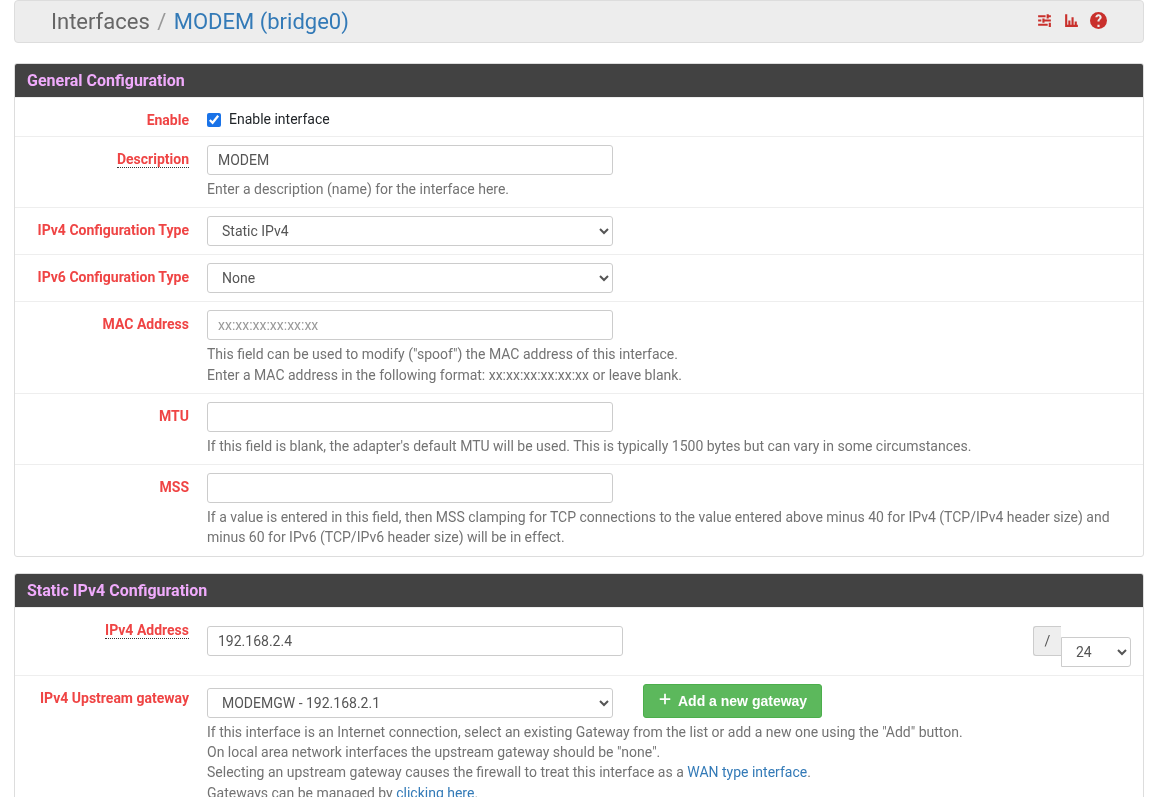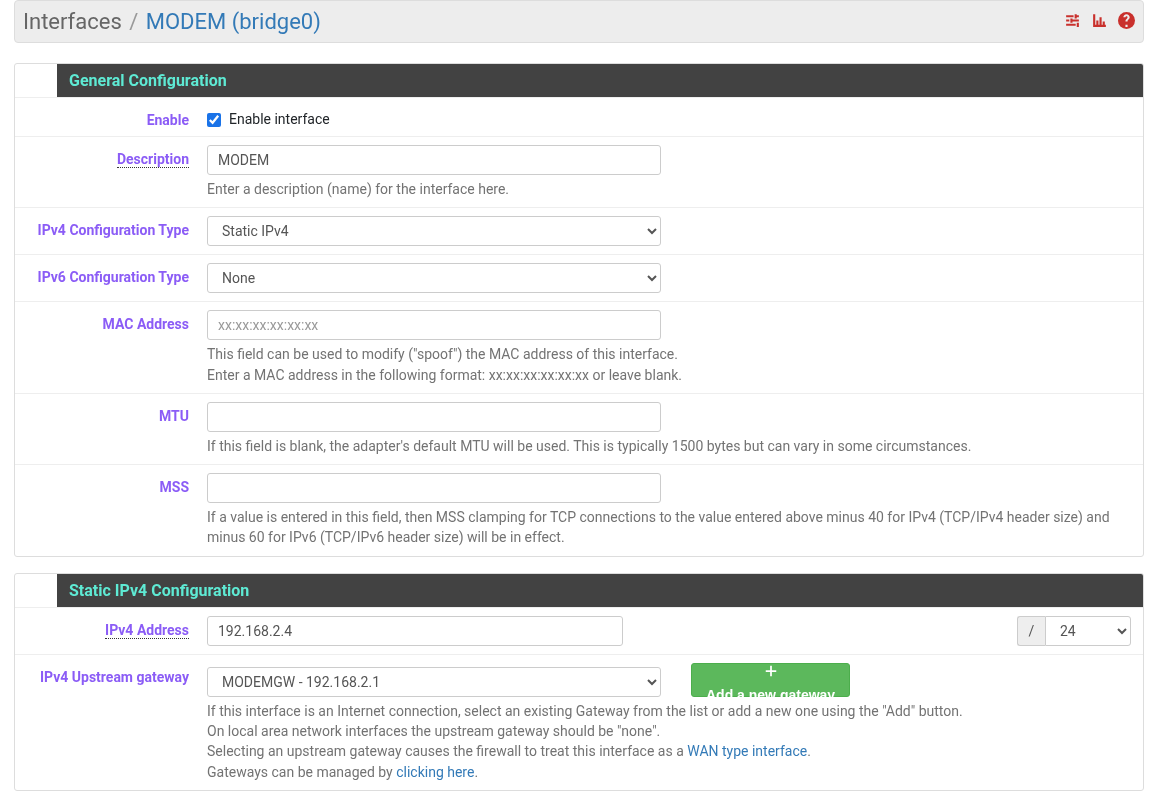--- a/index.html
+++ b/index.html
@@ -8,21 +8,21 @@
   font-size: 14px;
   color: #212529;
   background: #fff;
   padding: 0;
 }
 .page-header {
   background: #ededed;
   border: 1px solid #ddd;
   border-radius: 4px;
   margin: 0 14px 20px 14px;
-  padding: 8px 8px;
+  padding: 8px 36px;
   display: flex;
   align-items: center;
   justify-content: space-between;
 }
 .page-header .title {
   font-size: 22px;
   font-weight: 400;
   color: #666;
 }
 .page-header .title .slash { color: #999; padding: 0 2px; }
@@ -30,41 +30,40 @@
 .page-header .icons { display: flex; gap: 10px; align-items: center; }
 .page-header .icons svg { width: 17px; height: 17px; fill: #c9302c; cursor: pointer; }
 .panel {
   margin: 0 14px 16px 14px;
   border: 1px solid #ddd;
   border-radius: 3px;
   overflow: hidden;
 }
 .panel-heading {
   background: #424242;
-  color: #5eead4;
+  color: #f0abfc;
   padding: 7px 12px;
   font-size: 16px;
   font-weight: bold;
-  margin-left: 42px;
 }
 .form-group {
   display: flex;
   padding: 8px 12px;
   border-top: 1px solid #eee;
 }
 .panel > .form-group:first-of-type { border-top: none; }
 .form-group .label {
   width: 180px;
   min-width: 180px;
   text-align: right;
   padding-right: 18px;
   padding-top: 6px;
   font-size: 14px;
   font-weight: bold;
-  color: #8b5cf6;
+  color: #ef4444;
 }
 .form-group .label .dotted { border-bottom: 1px dotted #333; }
 .form-group .value {
   flex: 1;
   display: flex;
   flex-direction: column;
 }
 .form-group .value .row {
   display: flex;
   align-items: center;
@@ -82,21 +81,21 @@
   padding: 4px 10px;
   border: 1px solid #ccc;
   border-radius: 3px;
   font-size: 14px;
   font-family: inherit;
   color: #555;
   background: #fff;
 }
 input[type="text"]::placeholder { color: #999; }
 input[type="number"] { padding-right: 2px; }
-.w-std { width: 454px; max-width: 100%; }
+.w-std { width: 406px; max-width: 100%; }
 .w-ipaddr { width: 416px; }
 .checkbox-row { display: flex; align-items: flex-end; gap: 8px; padding-top: 5px; }
 input[type="checkbox"] {
   width: 14px; height: 14px; accent-color: #1a73e8;
 }
 .ip-slash-group {
   display: flex;
   align-items: center;
   gap: 0;
 }
@@ -107,40 +106,40 @@
   align-items: center;
   justify-content: center;
   border: 1px solid #ccc;
   border-right: none;
   border-radius: 3px 0 0 3px;
   color: #555;
   background: #eee;
   font-size: 14px;
 }
 .ip-slash-group select {
-  width: 86px;
+  width: 70px;
   border-radius: 0 3px 3px 0;
+  margin-top: 21px;
 }
 .btn {
   display: inline-flex;
   align-items: center;
   gap: 6px;
   height: 34px;
   padding: 0 14px;
   border-radius: 3px;
   border: 1px solid transparent;
   font-size: 14px;
   font-weight: 600;
   cursor: pointer;
 }
 .btn-success {
   background: #5cb85c;
   border-color: #4cae4c;
   color: #fff;
-  flex-direction: column;
 }
 .btn-success svg { width: 14px; height: 14px; fill: #fff; }
 .gw-row { display: flex; align-items: flex-end; gap: 30px; }
 .spacer { flex: 1; }
 </style>
 </head>
 <body>
 
 <div class="page-header">
   <div class="title">

